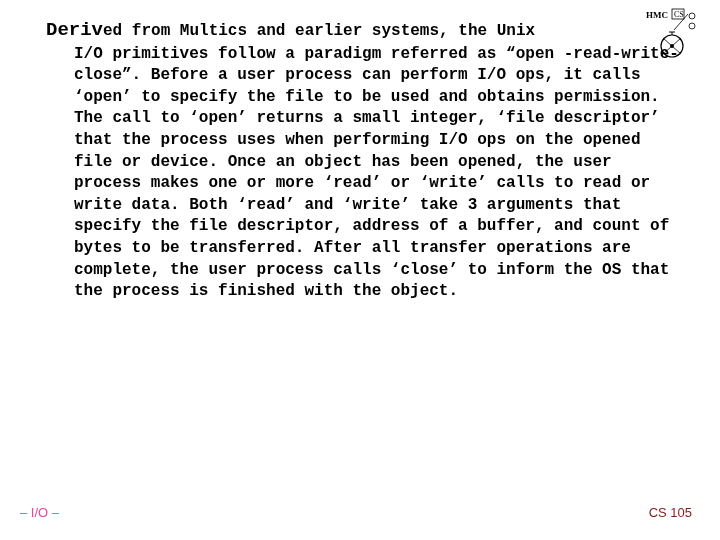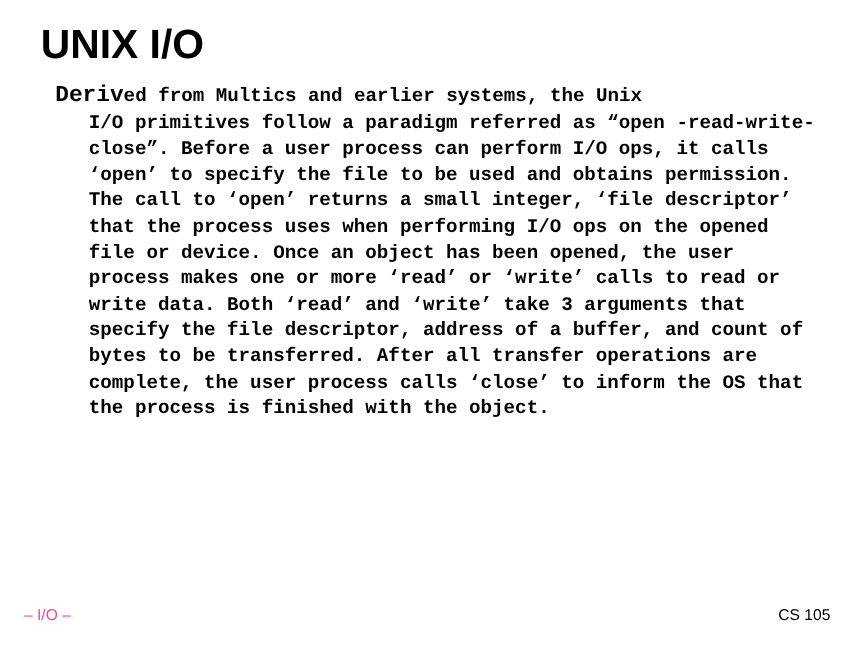--- a/index.html
+++ b/index.html
@@ -47,38 +47,53 @@
     font-family: Arial, sans-serif;
     font-size: 13px;
     color: #ec4899;
   }
   .footer-right {
     position: absolute;
     right: 28px;
     bottom: 20px;
     font-family: Arial, sans-serif;
     font-size: 13px;
-    color: #000000;
+    color: #7f1d1d;
   }
   .logo {
     position: absolute;
     top: 6px;
     right: 18px;
     width: 60px;
     height: 60px;
   }
   .logo svg { width: 100%; height: 100%; }
 </style>
 </head>
 <body>
 
 <div class="slide">
 
+  <div class="logo">
+    <svg viewBox="0 0 60 60">
+      <text x="4" y="12" font-family="serif" font-size="9" font-weight="bold" fill="#000">HMC</text>
+      <rect x="30" y="3" width="12" height="10" fill="none" stroke="#000" stroke-width="0.8"></rect>
+      <text x="32" y="11" font-family="serif" font-size="8" fill="#000">CS</text>
+      <circle cx="50" cy="10" r="3" fill="none" stroke="#000" stroke-width="0.8"></circle>
+      <circle cx="50" cy="20" r="3" fill="none" stroke="#000" stroke-width="0.8"></circle>
+      <line x1="46" y1="8" x2="32" y2="24" stroke="#000" stroke-width="0.8"></line>
+      <circle cx="30" cy="40" r="11" fill="none" stroke="#000" stroke-width="1.2"></circle>
+      <circle cx="30" cy="40" r="2" fill="#000"></circle>
+      <line x1="21" y1="32" x2="39" y2="48" stroke="#000" stroke-width="0.8"></line>
+      <line x1="39" y1="32" x2="21" y2="48" stroke="#000" stroke-width="0.8"></line>
+      <line x1="30" y1="29" x2="30" y2="26" stroke="#000" stroke-width="1"></line>
+      <line x1="27" y1="26" x2="33" y2="26" stroke="#000" stroke-width="1"></line>
+    </svg>
+  </div>
 
-  <h1 class="title">UNIX I/O</h1>
 
   <div class="body-text">
     <span class="first-word">Deriv</span><span>ed from Multics and earlier systems, the Unix</span>
     <span class="indent">I/O primitives follow a paradigm referred as “open -read-write-close”. Before a user process can perform I/O ops, it calls ‘open’ to specify the file to be used and obtains permission.  The call to ‘open’ returns a small integer, ‘file descriptor’ that the process uses when performing I/O ops on the opened file or device.  Once an object has been opened, the user process makes one or more ‘read’ or ‘write’ calls to read or write data.  Both ‘read’ and ‘write’ take 3 arguments that specify the file descriptor, address of a buffer, and count of bytes to be transferred.  After all transfer operations are complete, the user process calls ‘close’ to inform the OS that the process is finished with the object.</span>
   </div>
 
   <div class="footer-left">– I/O –</div>
   <div class="footer-right">CS 105</div>
 
 </div>

